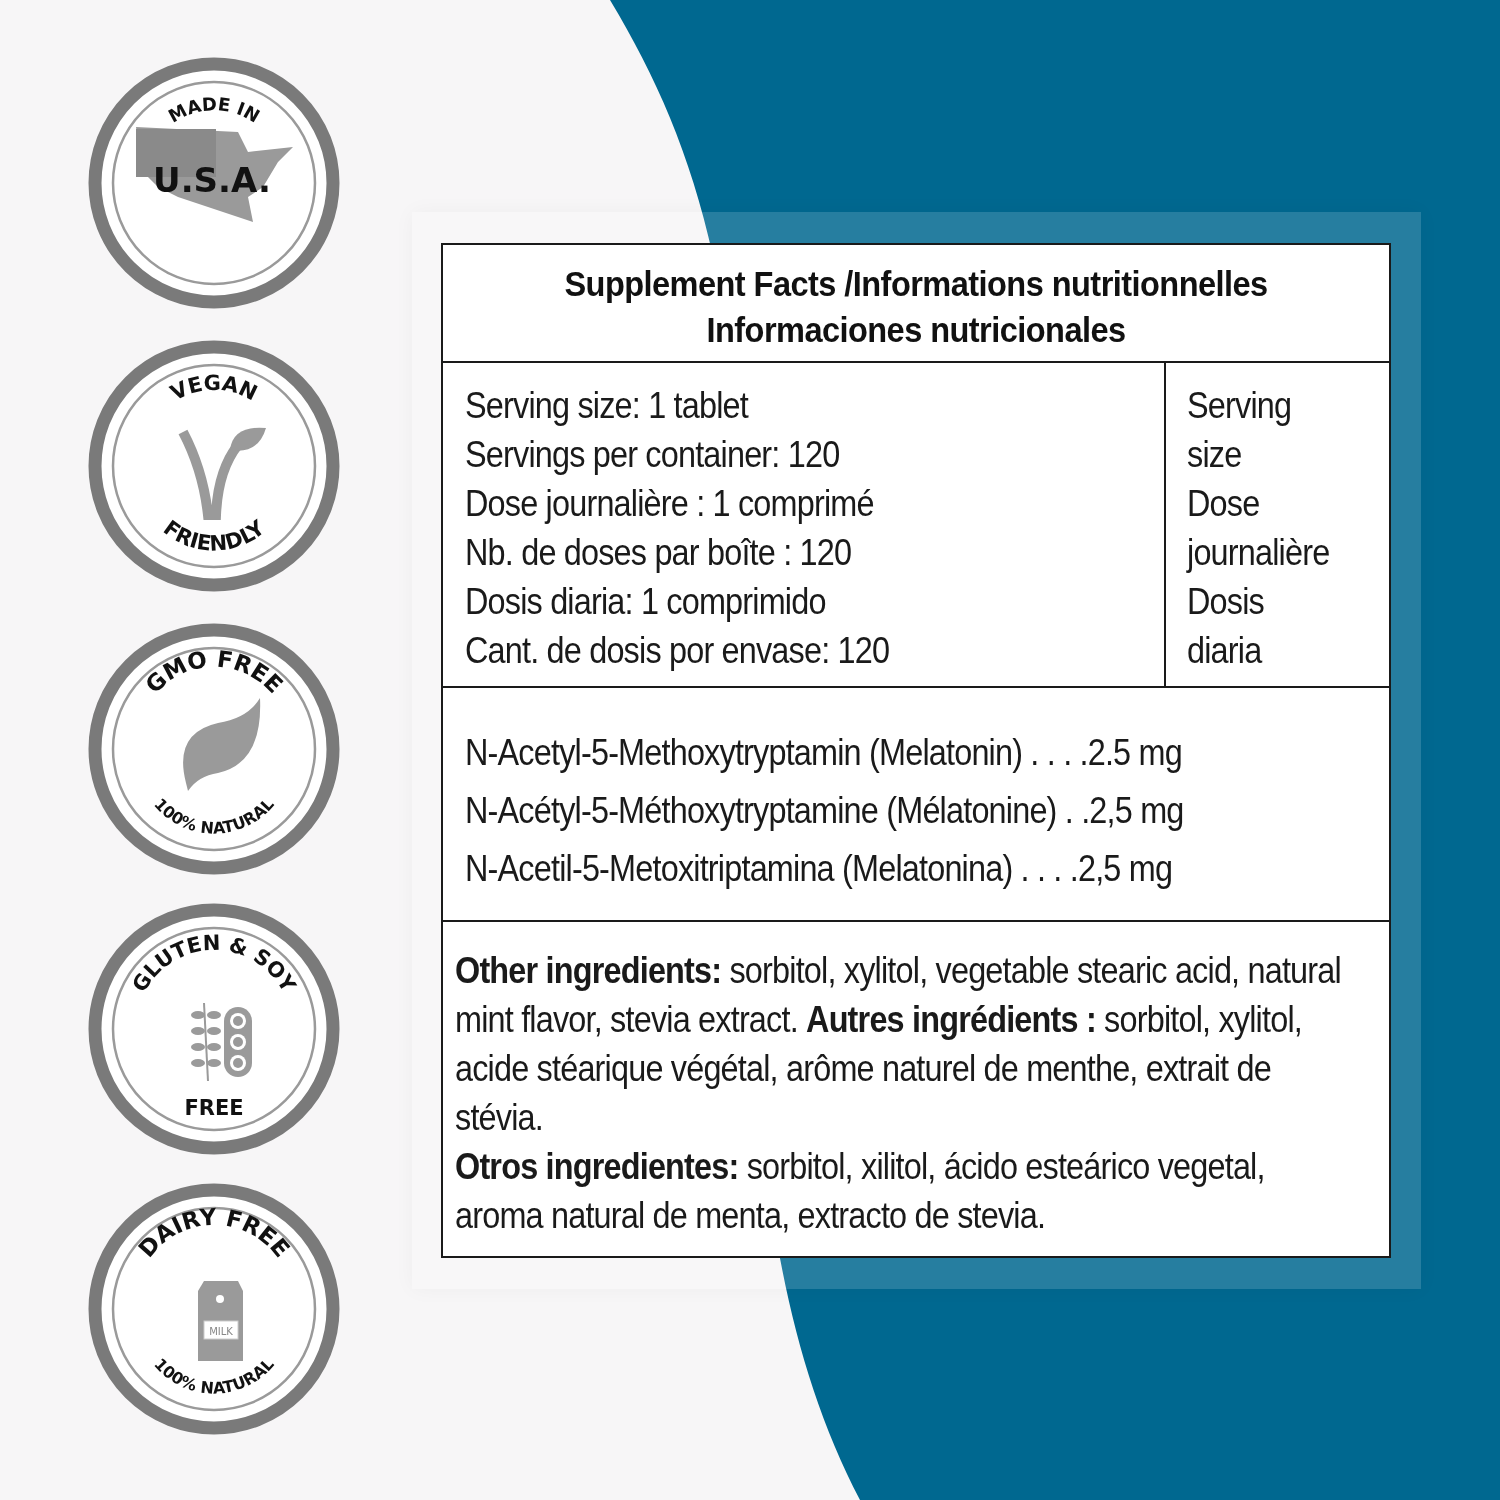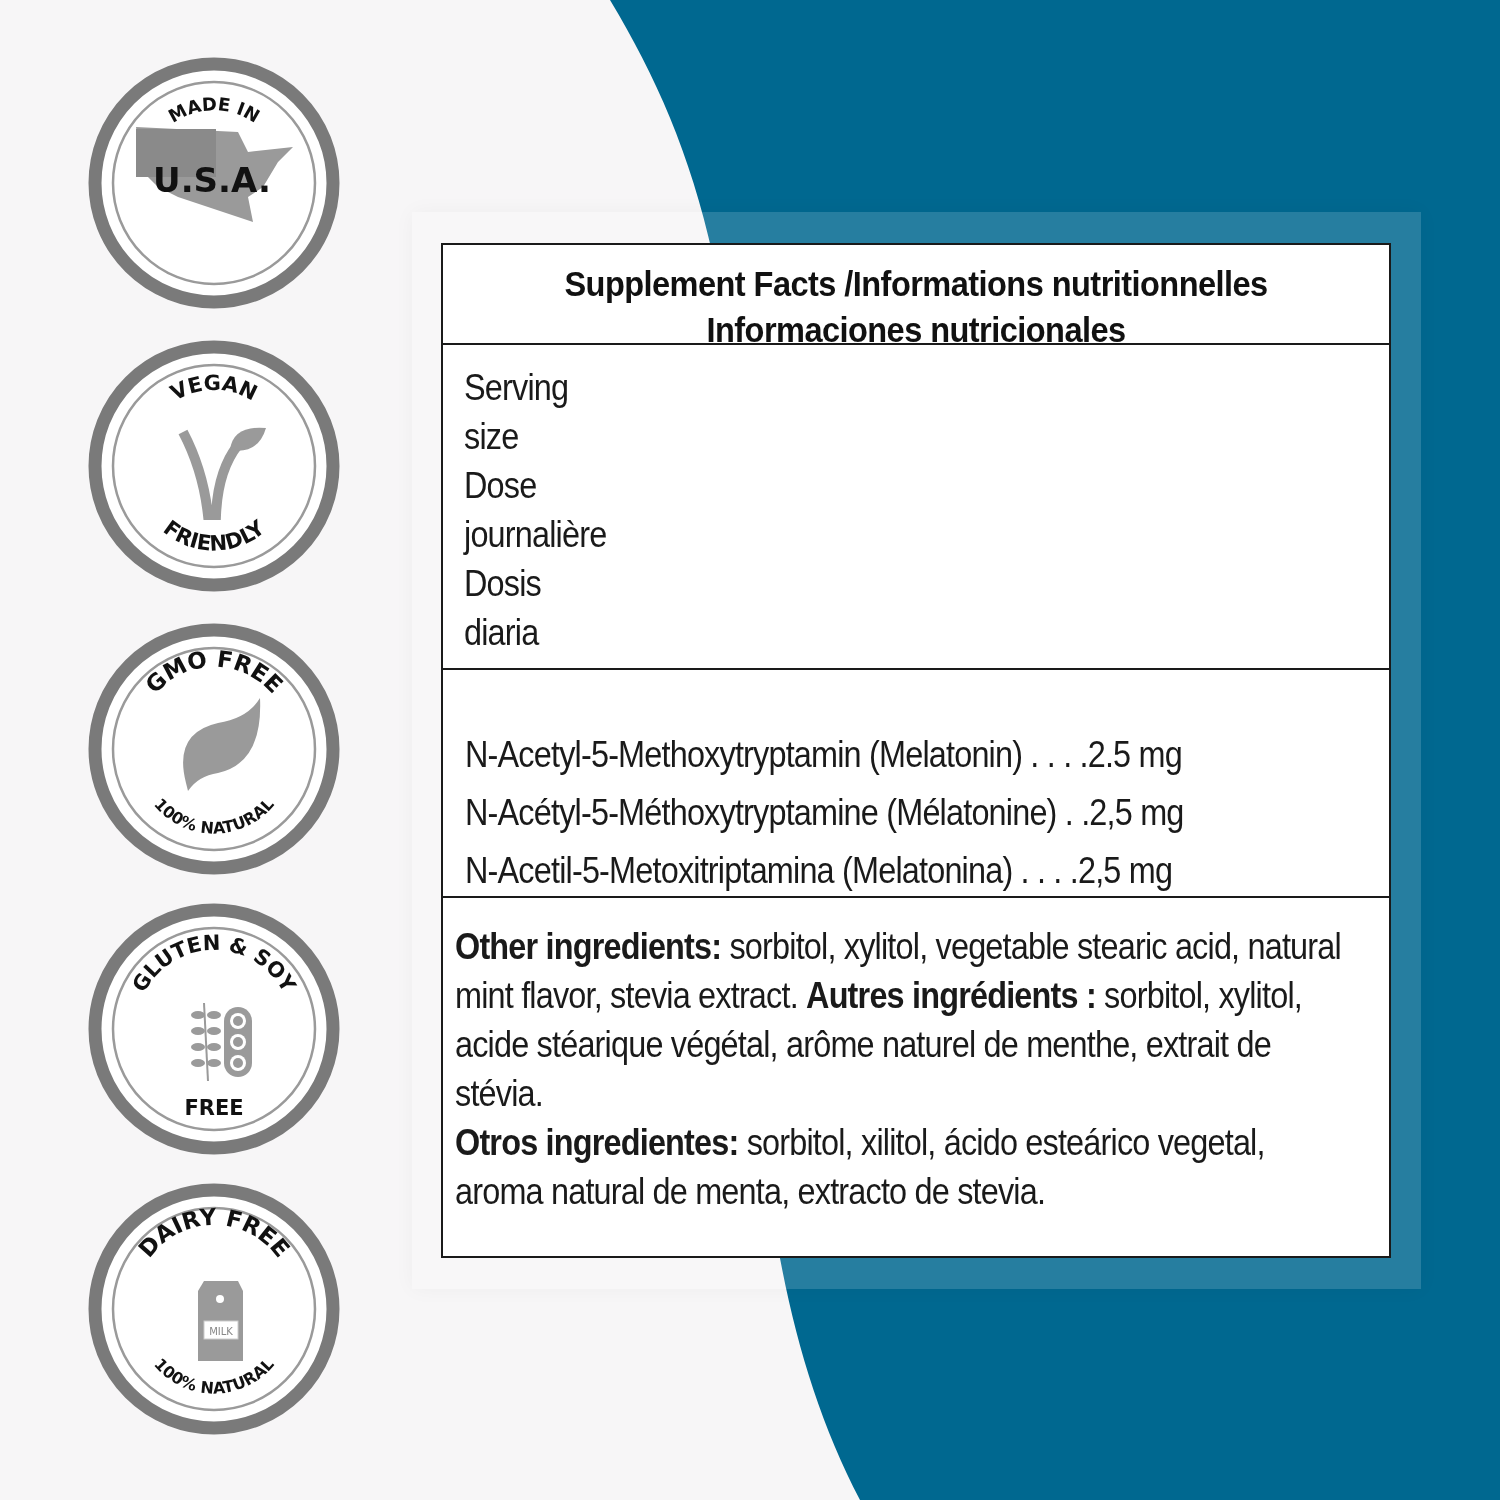--- a/index.html
+++ b/index.html
@@ -20,21 +20,21 @@
     background: rgba(255,255,255,0.15);
     box-shadow: 0 0 20px rgba(0,0,0,0.04);
   }
   .facts {
     position: absolute; left: 441px; top: 243px; width: 950px; height: 1015px;
     z-index: 2;
     background: #fff;
     border: 2.5px solid #1a1a1a;
   }
   .facts-header {
-    height: 100px;
+    height: 118px;
     border-bottom: 2.5px solid #1a1a1a;
     text-align: center;
     padding-top: 16px;
   }
   .facts-header .t {
     font-family: "Liberation Sans", sans-serif;
     font-weight: bold;
     font-size: 35px;
     line-height: 46px;
     letter-spacing: -0.6px;
@@ -58,24 +58,23 @@
     font-family: "Liberation Sans Narrow", "Liberation Sans", sans-serif;
     font-size: 36px;
     line-height: 49px;
     color: #1a1a1a;
     white-space: nowrap;
     letter-spacing: -0.9px;
   }
   .serving-left .line { transform: scaleX(0.9); transform-origin: left; }
   .serving-right .line { transform: scaleX(0.9); transform-origin: left; }
   .actives {
-    height: 208px;
+    height: 234px;
     border-bottom: 2.5px solid #1a1a1a;
     padding: 36px 0 0 22px;
-    margin-top: 20px;
   }
   .actives .line { line-height: 58px; transform: scaleX(0.9); transform-origin: left; }
   .other {
     padding: 24px 22px 0 12px;
   }
   .other p {
     font-size: 36px;
     line-height: 49px;
     color: #1a1a1a;
     letter-spacing: -0.9px;
@@ -189,20 +188,28 @@
   </svg>
 </div>
 
 <div class="facts">
   <div class="facts-header">
     <div class="t">Supplement Facts /Informations nutritionnelles</div>
     <div class="t">Informaciones nutricionales</div>
   </div>
 
   <div class="serving">
+    <div class="serving-left">
+      <div class="line">Serving size: 1 tablet</div>
+      <div class="line">Servings per container: 120</div>
+      <div class="line">Dose journalière : 1 comprimé</div>
+      <div class="line">Nb. de doses par boîte : 120</div>
+      <div class="line">Dosis diaria: 1 comprimido</div>
+      <div class="line">Cant. de dosis por envase: 120</div>
+    </div>
     <div class="serving-right">
       <div class="line">Serving</div>
       <div class="line">size</div>
       <div class="line">Dose</div>
       <div class="line">journalière</div>
       <div class="line">Dosis</div>
       <div class="line">diaria</div>
     </div>
   </div>
 

